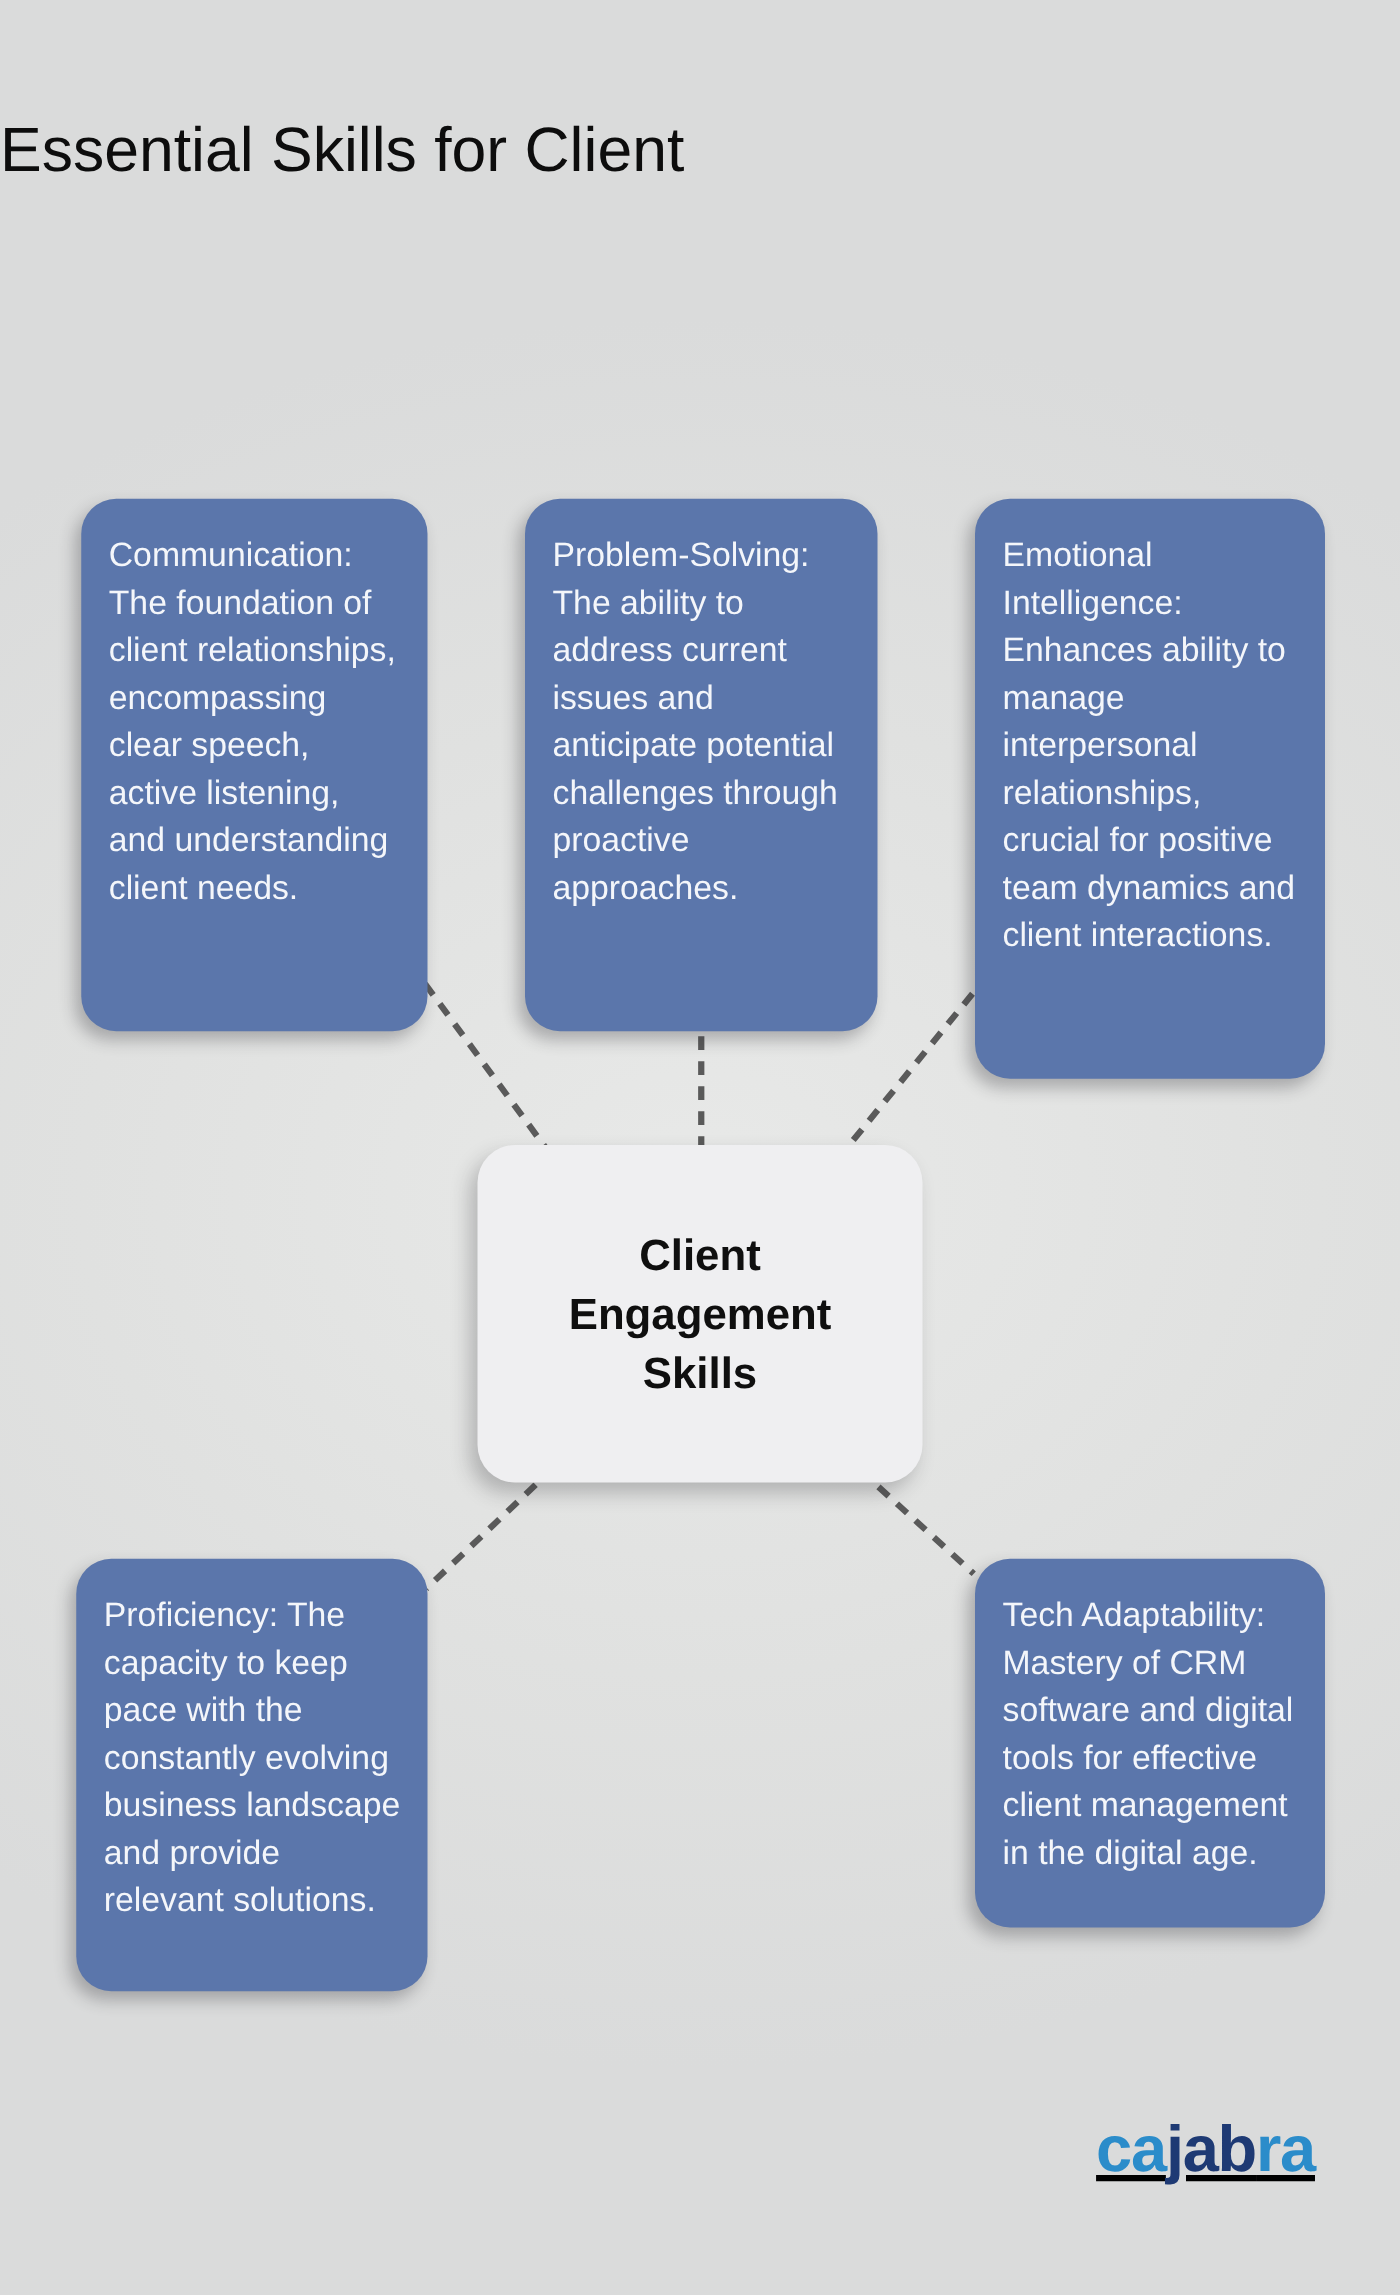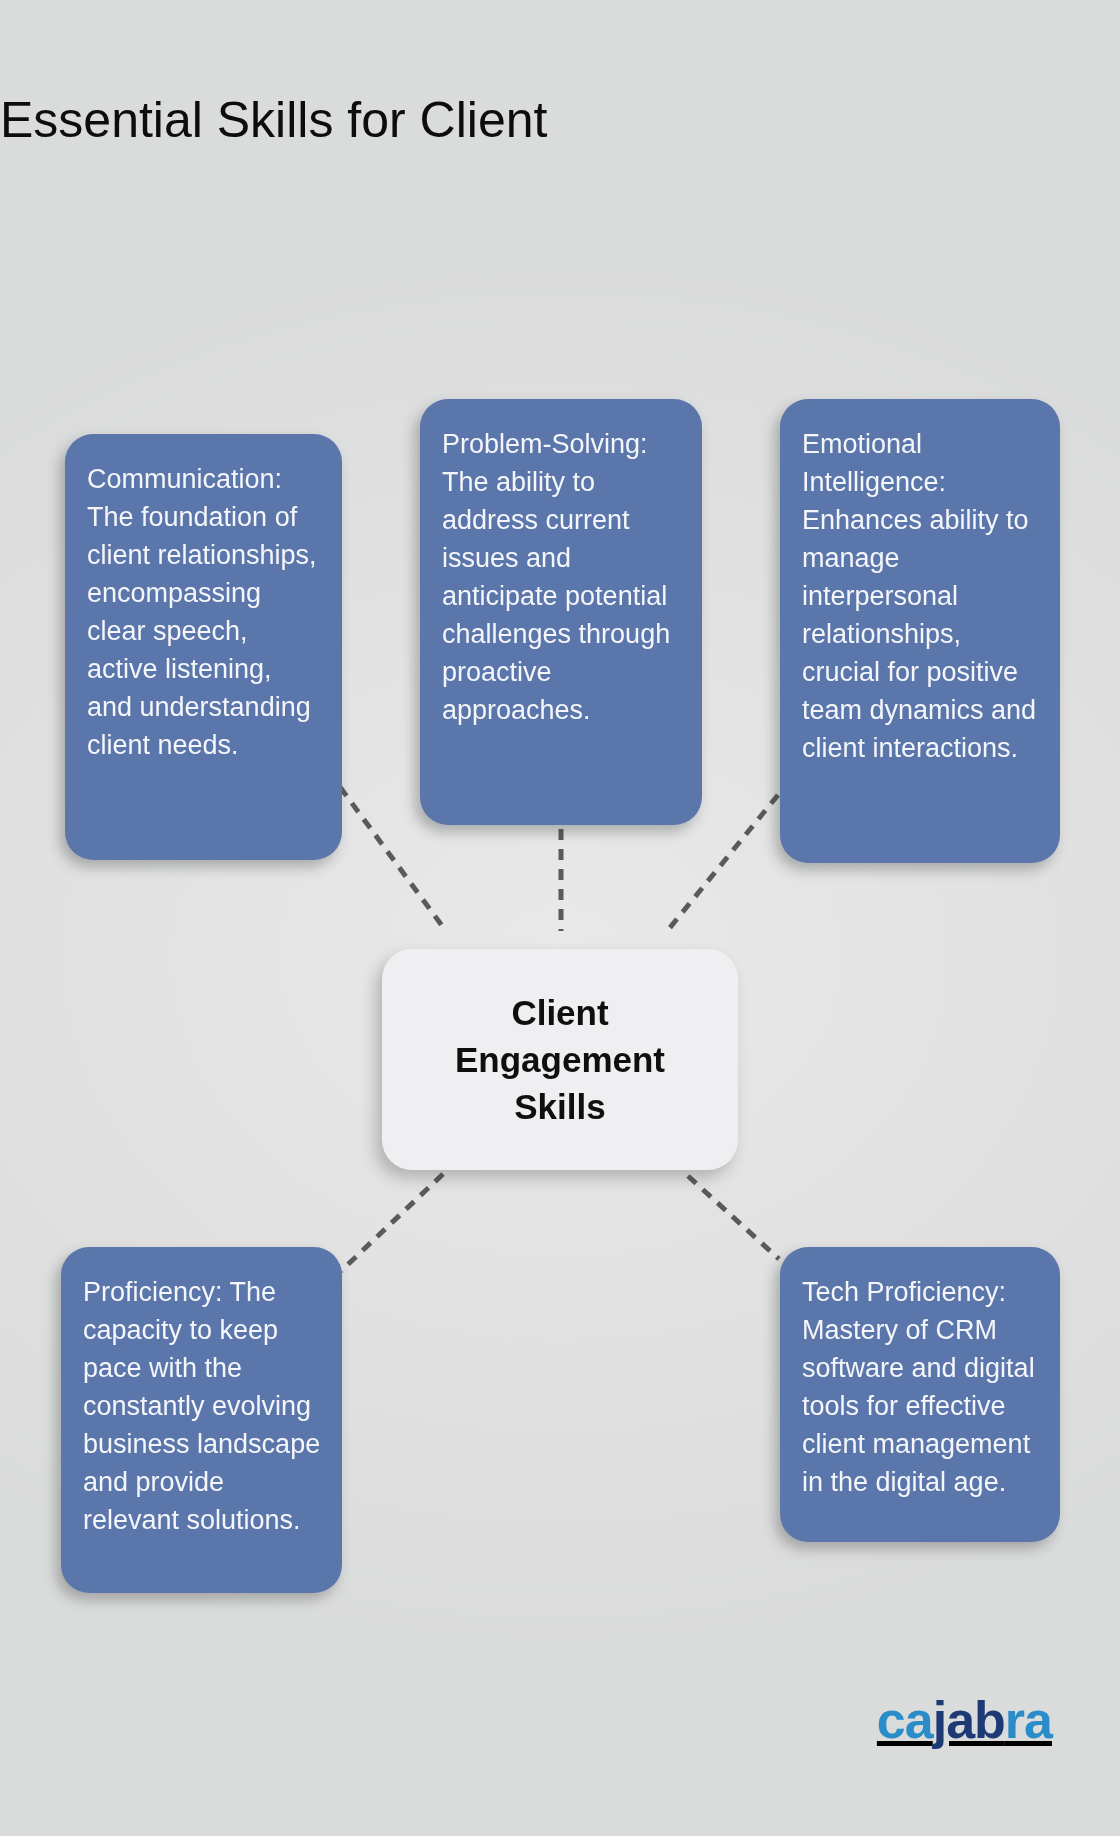--- a/index.html
+++ b/index.html
@@ -19,28 +19,28 @@
   }
   .connectors{position:absolute;left:0;top:0;width:1120px;height:1836px;}
   .skill-box{
     position:absolute;box-sizing:border-box;
     background:#5b76ab;border-radius:28px;
     color:#f4f6fa;
     font-size:27px;line-height:38px;
     padding:26px 18px 18px 22px;
     box-shadow:-5px 7px 13px rgba(50,50,55,0.32);
   }
-  .box-communication{left:65px;top:399px;width:277px;min-height:426px;margin-top:35px;}
+  .box-communication{left:65px;top:399px;width:277px;min-height:426px;}
   .box-problem{left:420px;top:399px;width:282px;min-height:426px;}
   .box-emotional{left:780px;top:399px;width:280px;min-height:464px;}
   .box-adaptability{left:61px;top:1247px;width:281px;min-height:346px;}
   .box-tech{left:780px;top:1247px;width:280px;min-height:295px;}
   .center-node{
     position:absolute;box-sizing:border-box;
-    left:382px;top:949px;width:356px;height:221px;
+    left:382px;top:916px;width:356px;height:270px;
     background:#efeff1;border-radius:30px;
     display:flex;align-items:center;justify-content:center;
     text-align:center;
     font-size:35px;line-height:47px;font-weight:bold;color:#0f0f0f;
     padding:0 66px;
     box-shadow:-6px 8px 15px rgba(50,50,55,0.28);
   }
   .logo{
     position:absolute;right:68px;top:1690px;
     font-size:52px;font-weight:bold;letter-spacing:-1px;
@@ -79,20 +79,20 @@
 
   <div class="center-node">
     <span>Client Engagement Skills</span>
   </div>
 
   <div class="skill-box box-adaptability">
     <span>Proficiency: The capacity to keep pace with the constantly evolving business landscape and provide relevant solutions.</span>
   </div>
 
   <div class="skill-box box-tech">
-    <span>Tech Proficiency: Mastery of CRM software and digital tools for effective client management in the digital age.</span>
+    <span>Tech Adaptability: Mastery of CRM software and digital tools for effective client management in the digital age.</span>
   </div>
 
   <div class="logo">
     <span style="color: rgb(43, 140, 202);">ca</span><span style="color: rgb(30, 58, 116);">jab</span><span style="color: rgb(43, 140, 202);">ra</span>
   </div>
 
 </div>
 
 </body></html>

